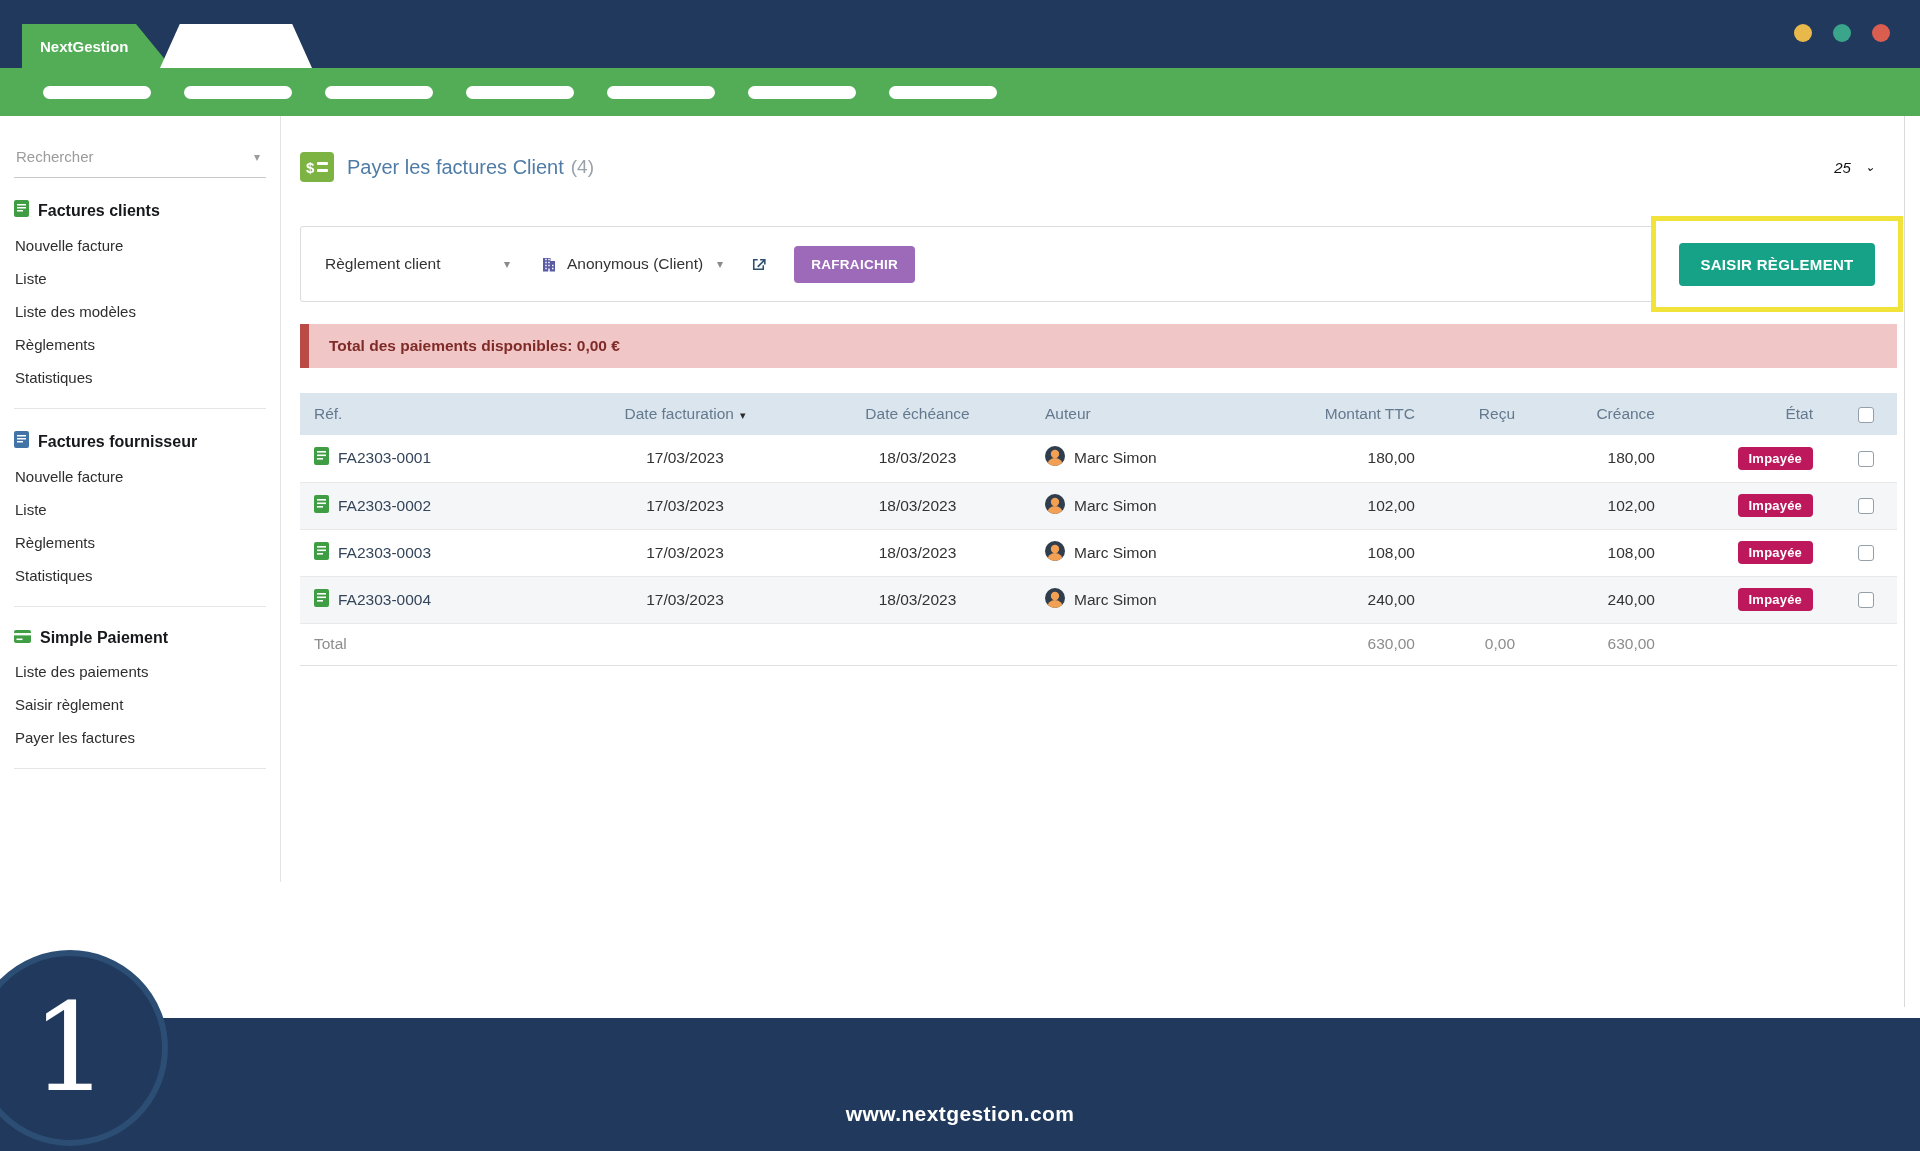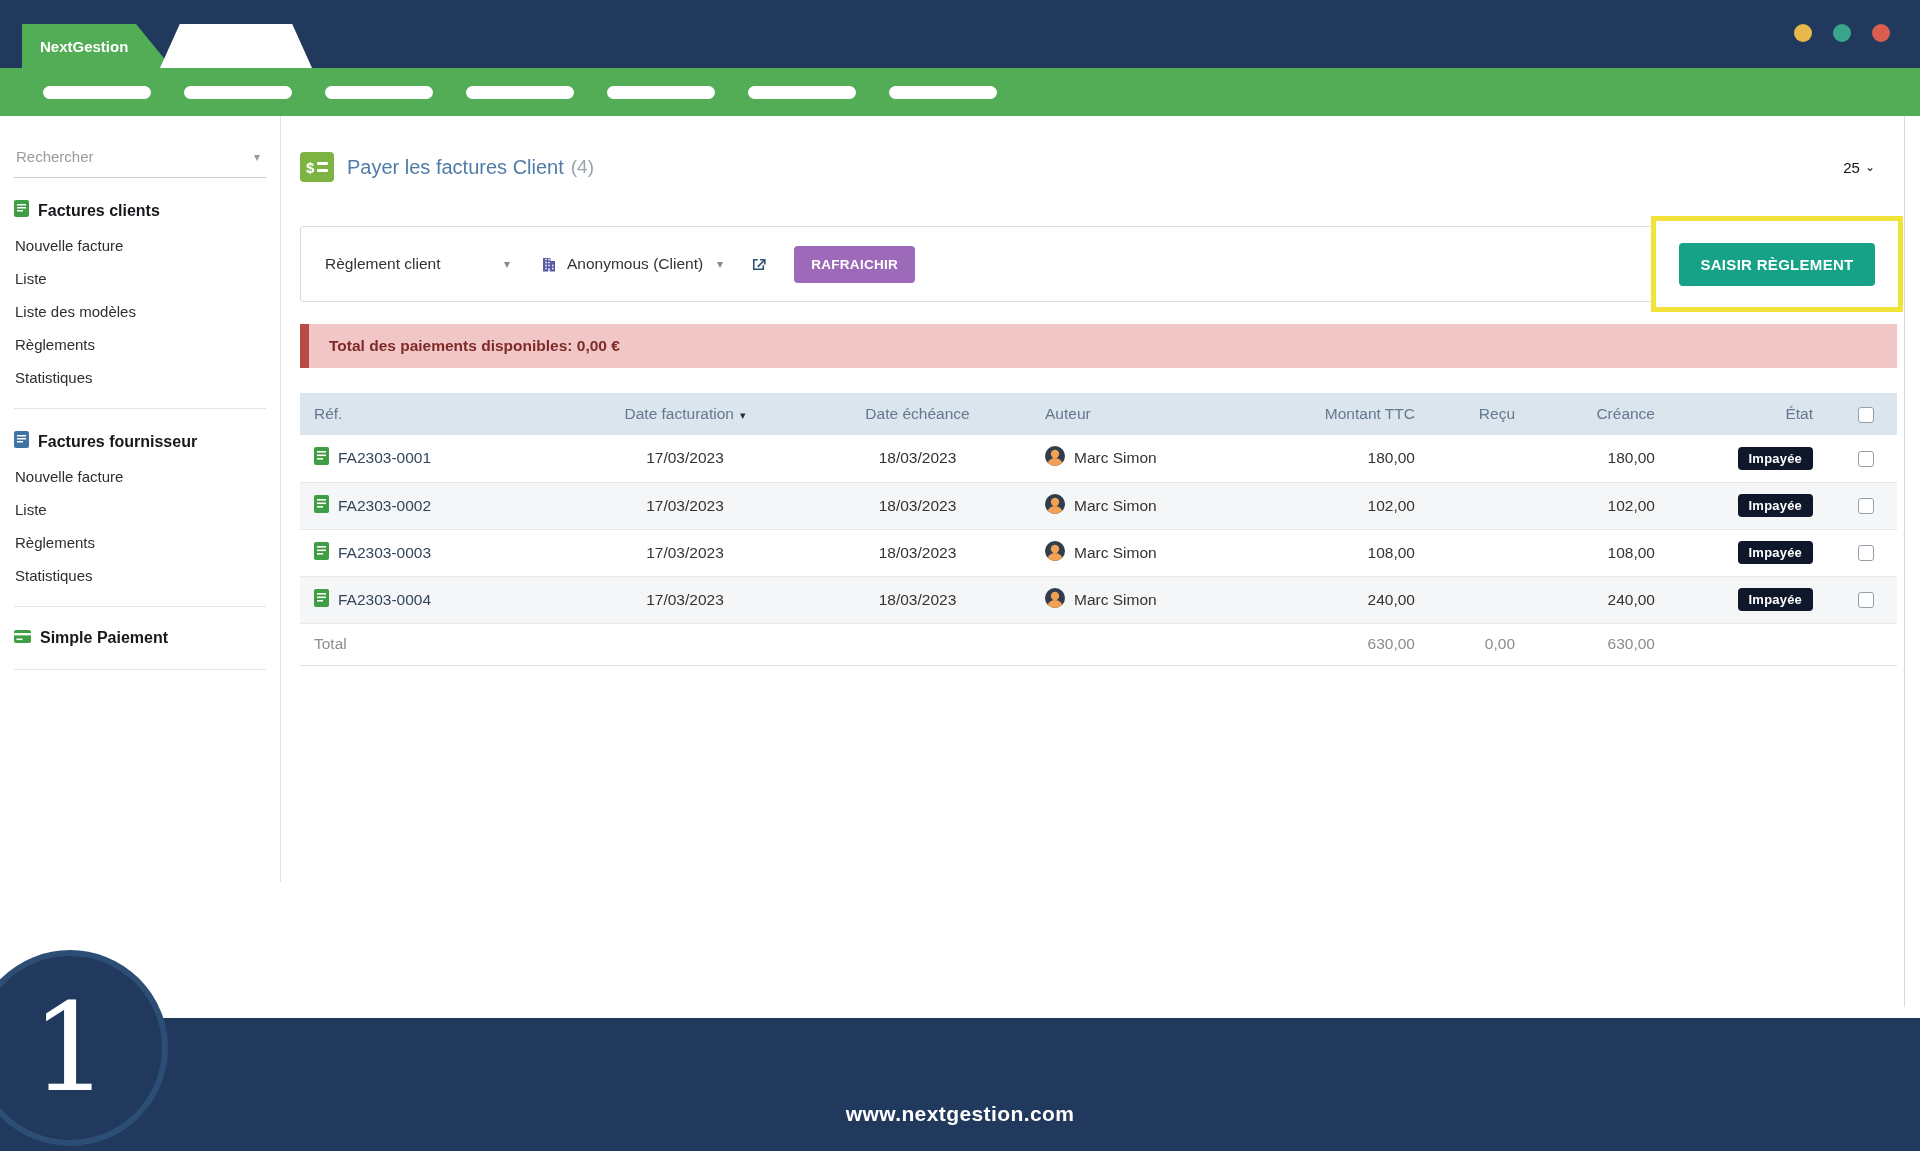--- a/index.html
+++ b/index.html
@@ -46,21 +46,21 @@
   .side-title { display:flex; align-items:center; gap:9px; font-size:16px; font-weight:bold; color:#17181c; margin:16px 0 8px 0; }
   .side-items { list-style:none; margin:0; padding:0; }
   .side-items li { padding:8px 0 8px 1px; font-size:15px; color:#2e2e2e; cursor:pointer; }
 
   
   .content { position:absolute; left:300px; top:116px; width:1597px; }
   .title-row { display:flex; align-items:center; margin-top:34px; height:34px; }
   .money-icon { margin-right:13px; display:flex; }
   .page-title { font-size:20px; color:#4f7ca6; font-weight:normal; }
   .count { color:#9aa3ab; font-size:19px; margin-left:7px; }
-  .page-size { margin-left:auto; margin-right:22px; display:flex; align-items:center; gap:5px; font-size:15px; color:#111; cursor:pointer; }
+  .page-size { margin-left:auto; margin-right:22px; display:flex; align-items:center; gap:14px; font-size:15px; color:#111; cursor:pointer;font-style:italic; }
   .page-size .caret { color:#111; font-size:12px; }
 
   .toolbar {
     position:relative; margin-top:42px; height:76px; background:#fff;
     border:1px solid #dcdcdc; border-radius:3px;
     display:flex; align-items:center; padding:0 24px;
   }
   .sel { display:flex; align-items:center; font-size:15.5px; color:#333; cursor:pointer; }
   .sel-1 { width:185px; justify-content:space-between; margin-right:30px; }
   .sel-2 { margin-right:26px; }
@@ -91,21 +91,21 @@
   .grid tbody tr:nth-child(even) { background:#f5f6f7; }
   .grid tfoot td { height:42px; color:#8d8d8d; font-size:15.5px; border-bottom:1px solid #e0e0e0; padding:0 10px; }
   .ta-l { text-align:left; } .ta-c { text-align:center; } .ta-r { text-align:right; }
   .pad-l { padding-left:14px !important; }
   .pad-r { padding-right:22px !important; }
   .amount { color:#4878ad; }
   .cell-ref { display:flex; align-items:center; gap:9px; color:#33455a; }
   .cell-author { display:flex; align-items:center; gap:9px; }
   .sort-caret { color:#2b2b2b; font-size:11px; margin-left:6px; }
   .badge {
-    background:#0f172a; color:#fff; font-weight:bold; font-size:13px;
+    background:#be185d; color:#fff; font-weight:bold; font-size:13px;
     padding:4px 11px; border-radius:4px; display:inline-block; letter-spacing:0.2px;
   }
   .cb {
     appearance:none; -webkit-appearance:none; width:16px; height:16px;
     border:1.5px solid #93a0aa; border-radius:3px; background:#fff; margin:0; vertical-align:middle; cursor:pointer;
   }
 
   .right-line { position:absolute; left:1904px; top:116px; width:1px; height:891px; background:#dadada; }
 
   
@@ -197,20 +197,25 @@
     <div class="side-title">
       <span>
         <svg width="17" height="13" viewBox="0 0 17 13">
             <rect width="17" height="13" rx="2" fill="#3f9e44"></rect>
             <rect y="3" width="17" height="2.4" fill="#fff" opacity="0.95"></rect>
             <rect x="2.5" y="8.5" width="6" height="1.6" fill="#fff"></rect>
           </svg>
       </span>
       <span>Simple Paiement</span>
     </div>
+    <ul class="side-items">
+      <li>Liste des paiements</li>
+      <li>Saisir règlement</li>
+      <li>Payer les factures</li>
+    </ul>
   </div>
 </aside>
 
 <main class="content">
 
   <div class="title-row">
     <span class="money-icon">
       <svg width="34" height="30" viewBox="0 0 34 30">
           <rect width="34" height="30" rx="4" fill="#7cb342"></rect>
           <text x="6" y="21" fill="#fff" font-size="15" font-weight="bold" font-family="Liberation Sans, sans-serif">$</text>

